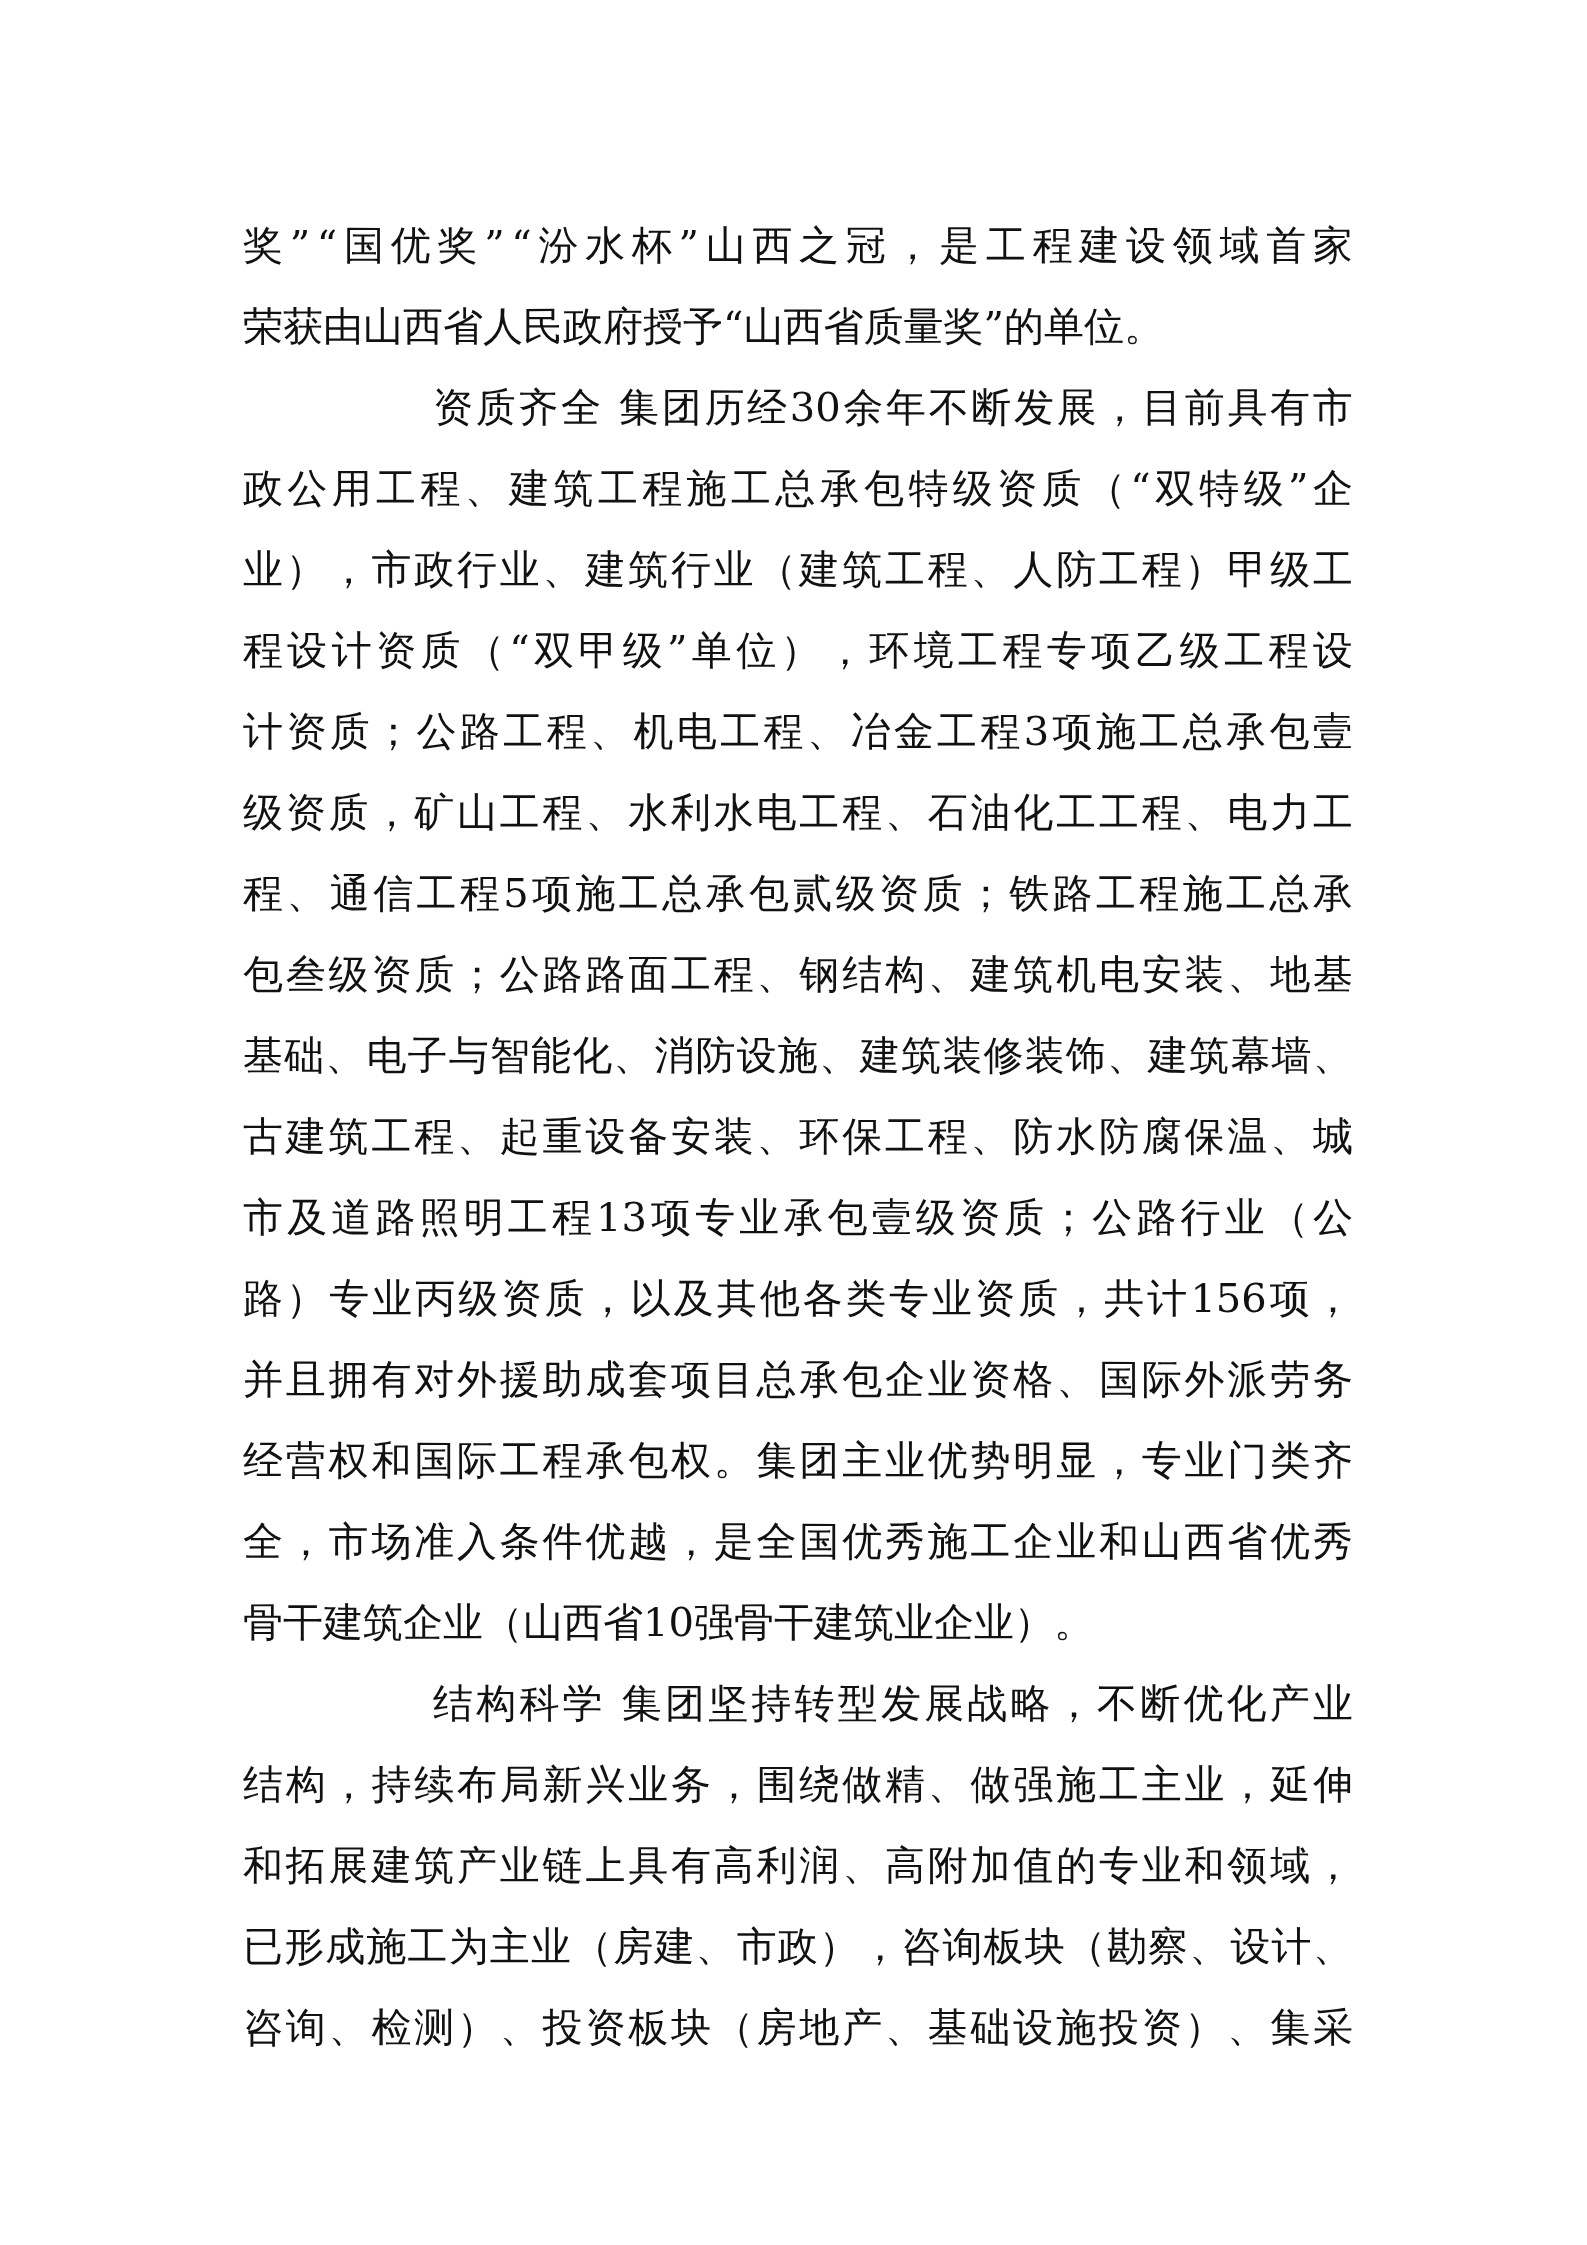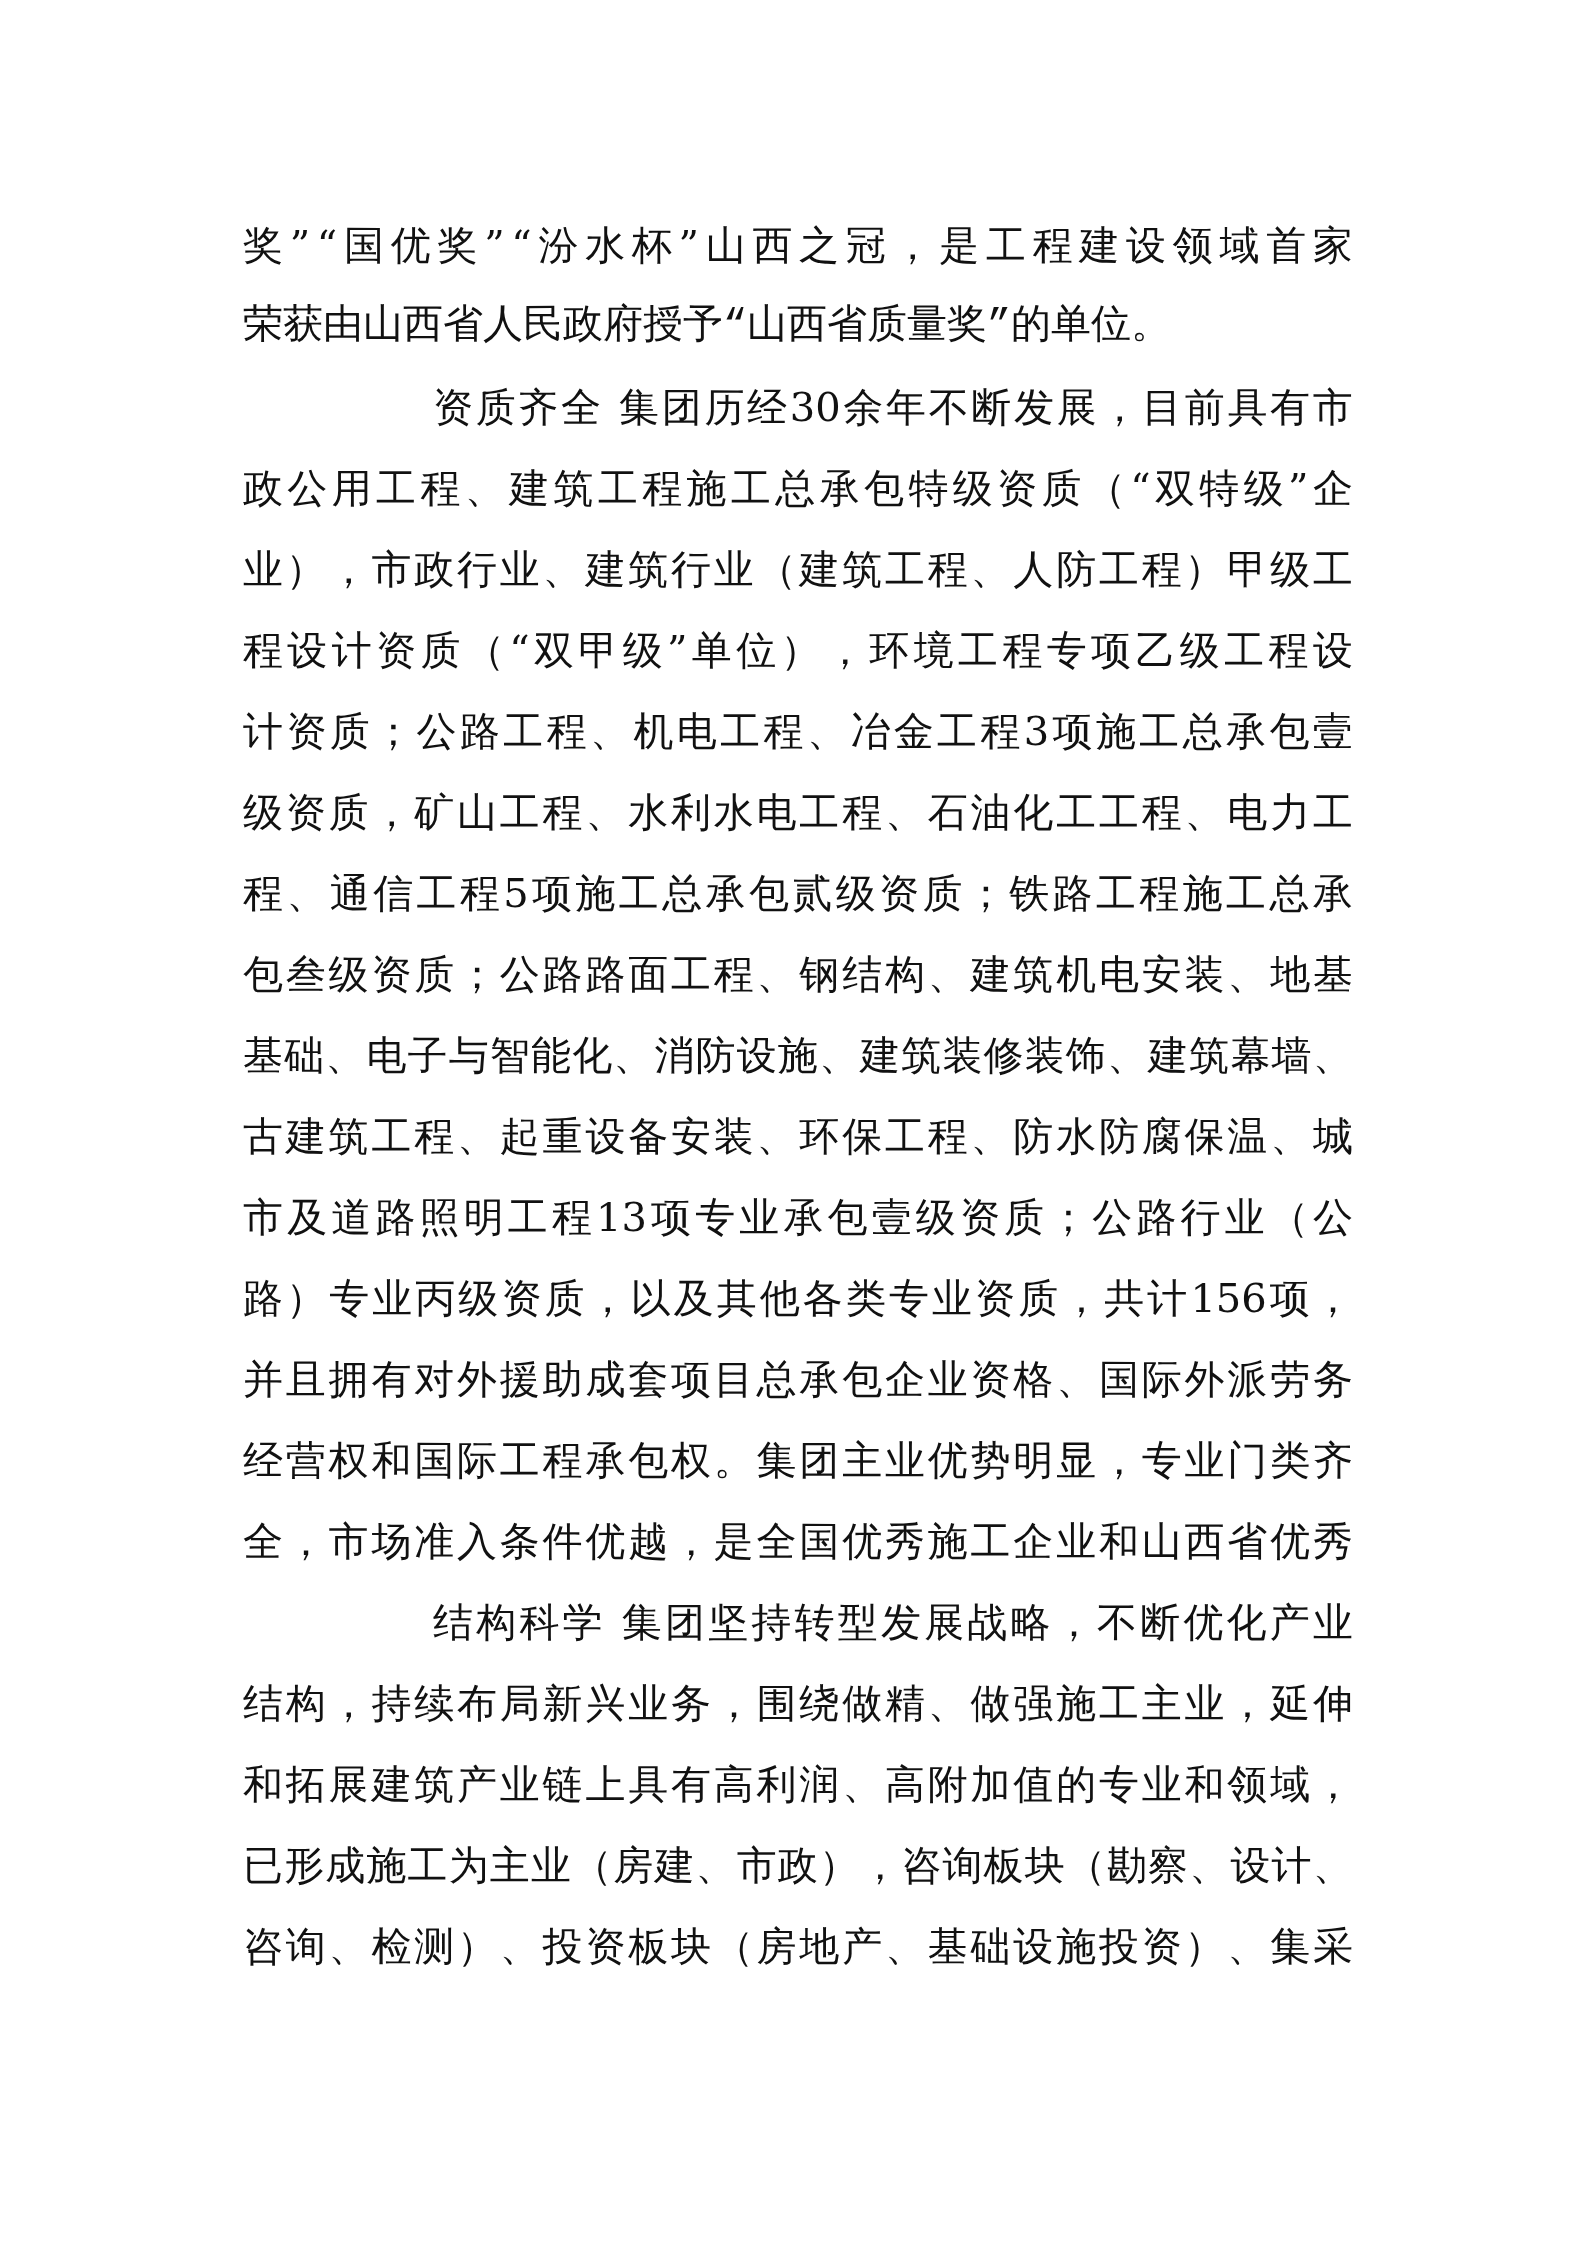--- a/index.html
+++ b/index.html
@@ -1,21 +1,21 @@
 <!DOCTYPE html>
 <html><head>
 <meta charset="utf-8">
 <style>
   html,body{margin:0;padding:0;background:#fff;}
   body{width:1587px;height:2245px;position:relative;overflow:hidden;
        font-family:"DejaVu Serif","Liberation Serif",serif;color:#111;}
   .page{position:absolute;left:243px;top:205px;width:1110px;}
   .line{height:81px;line-height:81px;font-size:40px;white-space:nowrap;
         display:flex;justify-content:space-between;letter-spacing:0;}
-  .line.last{justify-content:flex-start;font-family:Liberation Mono, monospace;}
+  .line.last{justify-content:flex-start;}
   .line.indent{padding-left:190px;}
   .line span.ch{display:inline-block;}
 </style>
 </head>
 <body>
 
 <div class="page" id="page">
     <div class="line">
       <span class="ch">奖</span>
       <span class="ch">”</span>
@@ -453,20 +453,21 @@
       <span class="ch">工</span>
       <span class="ch">企</span>
       <span class="ch">业</span>
       <span class="ch">和</span>
       <span class="ch">山</span>
       <span class="ch">西</span>
       <span class="ch">省</span>
       <span class="ch">优</span>
       <span class="ch">秀</span>
     </div>
+    <div class="line last">骨干建筑企业（山西省10强骨干建筑业企业）。</div>
     <div class="line indent">
       <span class="ch">结</span>
       <span class="ch">构</span>
       <span class="ch">科</span>
       <span class="ch">学</span>
       <span class="ch">&nbsp;</span>
       <span class="ch">集</span>
       <span class="ch">团</span>
       <span class="ch">坚</span>
       <span class="ch">持</span>

